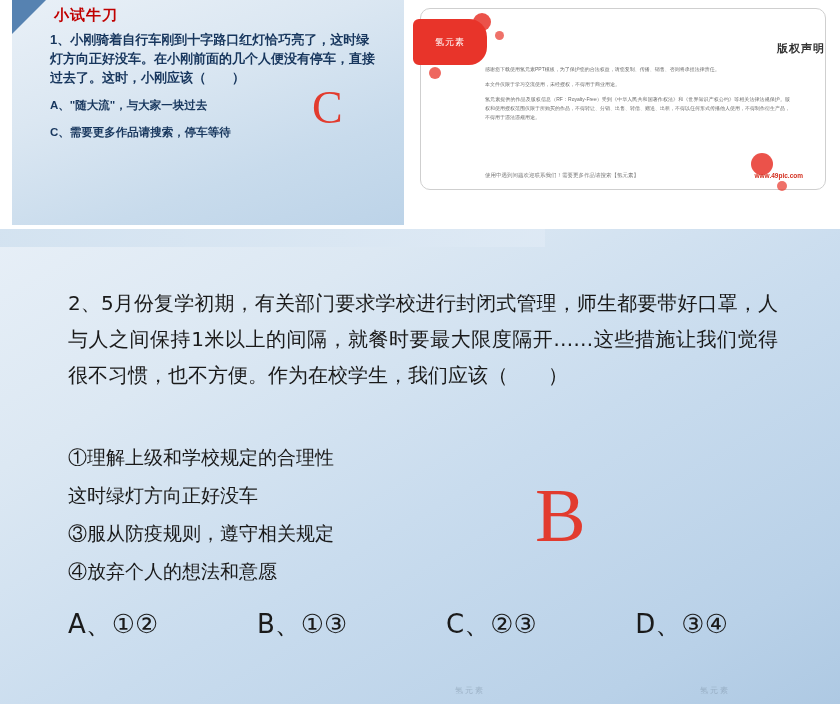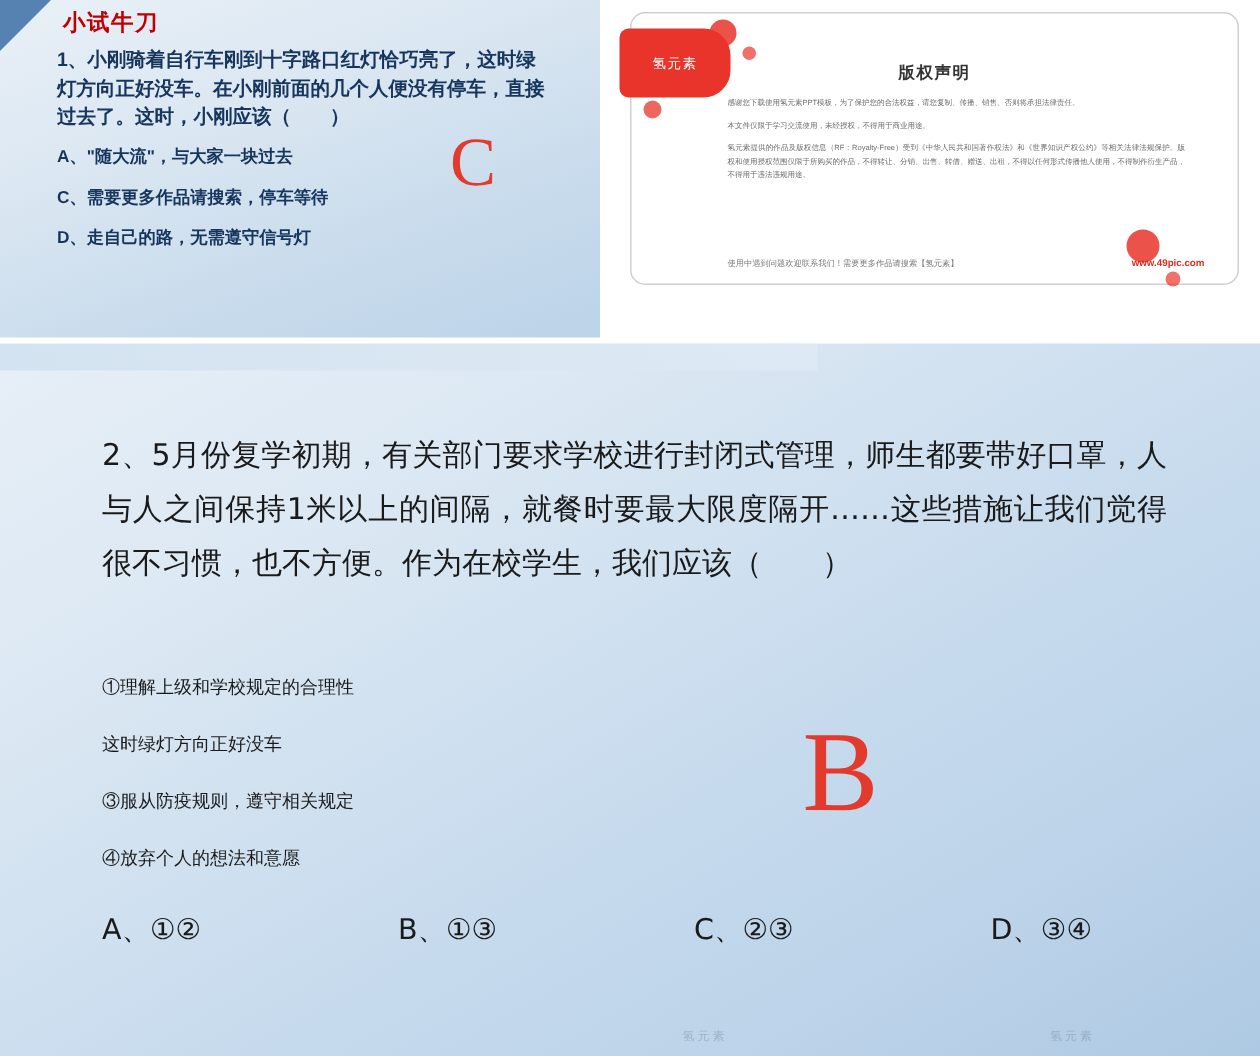--- a/index.html
+++ b/index.html
@@ -16,21 +16,21 @@
   .page {
     position: relative;
     width: 840px;
     height: 704px;
     background: #ffffff;
   }
 
   
   .slide-top-left {
     position: absolute;
-    left: 0;
+    left: 12px;
     top: 0;
     width: 400px;
     height: 225px;
     background: linear-gradient(160deg, #e9f0f7 0%, #dbe7f2 35%, #c8dbec 70%, #bcd3e8 100%);
     overflow: hidden;
   }
   .slide-top-left .corner-tl {
     position: absolute;
     left: 0;
     top: 0;
@@ -125,21 +125,21 @@
   .dot.d1 { left: 52px;  top: 4px;  width: 18px; height: 18px; opacity: .85; }
   .dot.d2 { left: 74px;  top: 22px; width: 9px;  height: 9px;  opacity: .7; }
   .dot.d3 { left: 8px;   top: 58px; width: 12px; height: 12px; opacity: .75; }
   .dot.d4 { left: 330px; top: 144px; width: 22px; height: 22px; opacity: .85; }
   .dot.d5 { left: 356px; top: 172px; width: 10px; height: 10px; opacity: .7; }
   .tr-title {
     position: absolute;
     left: 0;
     right: 0;
     top: 32px;
-    text-align: center;
+    text-align: right;
     font-size: 11px;
     font-weight: bold;
     color: #333333;
     letter-spacing: 1px;
   }
   .tr-body {
     position: absolute;
     left: 64px;
     top: 56px;
     width: 305px;
@@ -195,33 +195,33 @@
     font-family: "DejaVu Sans", sans-serif;
     text-align: justify;
   }
   .b-items {
     position: absolute;
     left: 68px;
     top: 210px;
     width: 600px;
   }
   .b-items div {
-    font-size: 12px;
+    font-size: 19px;
     line-height: 38px;
     color: #1a1a1a;
     font-family: Liberation Sans, sans-serif;
   }
   .b-options {
     position: absolute;
     left: 68px;
     top: 378px;
     width: 660px;
     display: flex;
     justify-content: space-between;
-    font-size: 19px;
+    font-size: 26px;
     color: #1a1a1a;
     font-family: "DejaVu Sans", sans-serif;
     align-items: center;
   }
   .answer-b {
     position: absolute;
     left: 535px;
     top: 248px;
     font-size: 76px;
     color: #e23b2e;
@@ -243,21 +243,20 @@
 
 <div class="page">
 
   <div class="slide-top-left">
     <div class="corner-tl"></div>
     <div class="tl-title">小试牛刀</div>
     <div class="tl-question">1、小刚骑着自行车刚到十字路口红灯恰巧亮了，这时绿灯方向正好没车。在小刚前面的几个人便没有停车，直接过去了。这时，小刚应该（　　）</div>
     <div class="tl-options">
       <div>A、"随大流"，与大家一块过去</div>
       <div>C、需要更多作品请搜索，停车等待</div>
-      <div>D、走自己的路，无需遵守信号灯</div>
     </div>
     <div class="answer-c">C</div>
   </div>
 
   <div class="slide-top-right">
     <div class="tr-inner">
       <div class="dot d1"></div>
       <div class="dot d2"></div>
       <div class="dot d3"></div>
       <div class="dot d4"></div>

